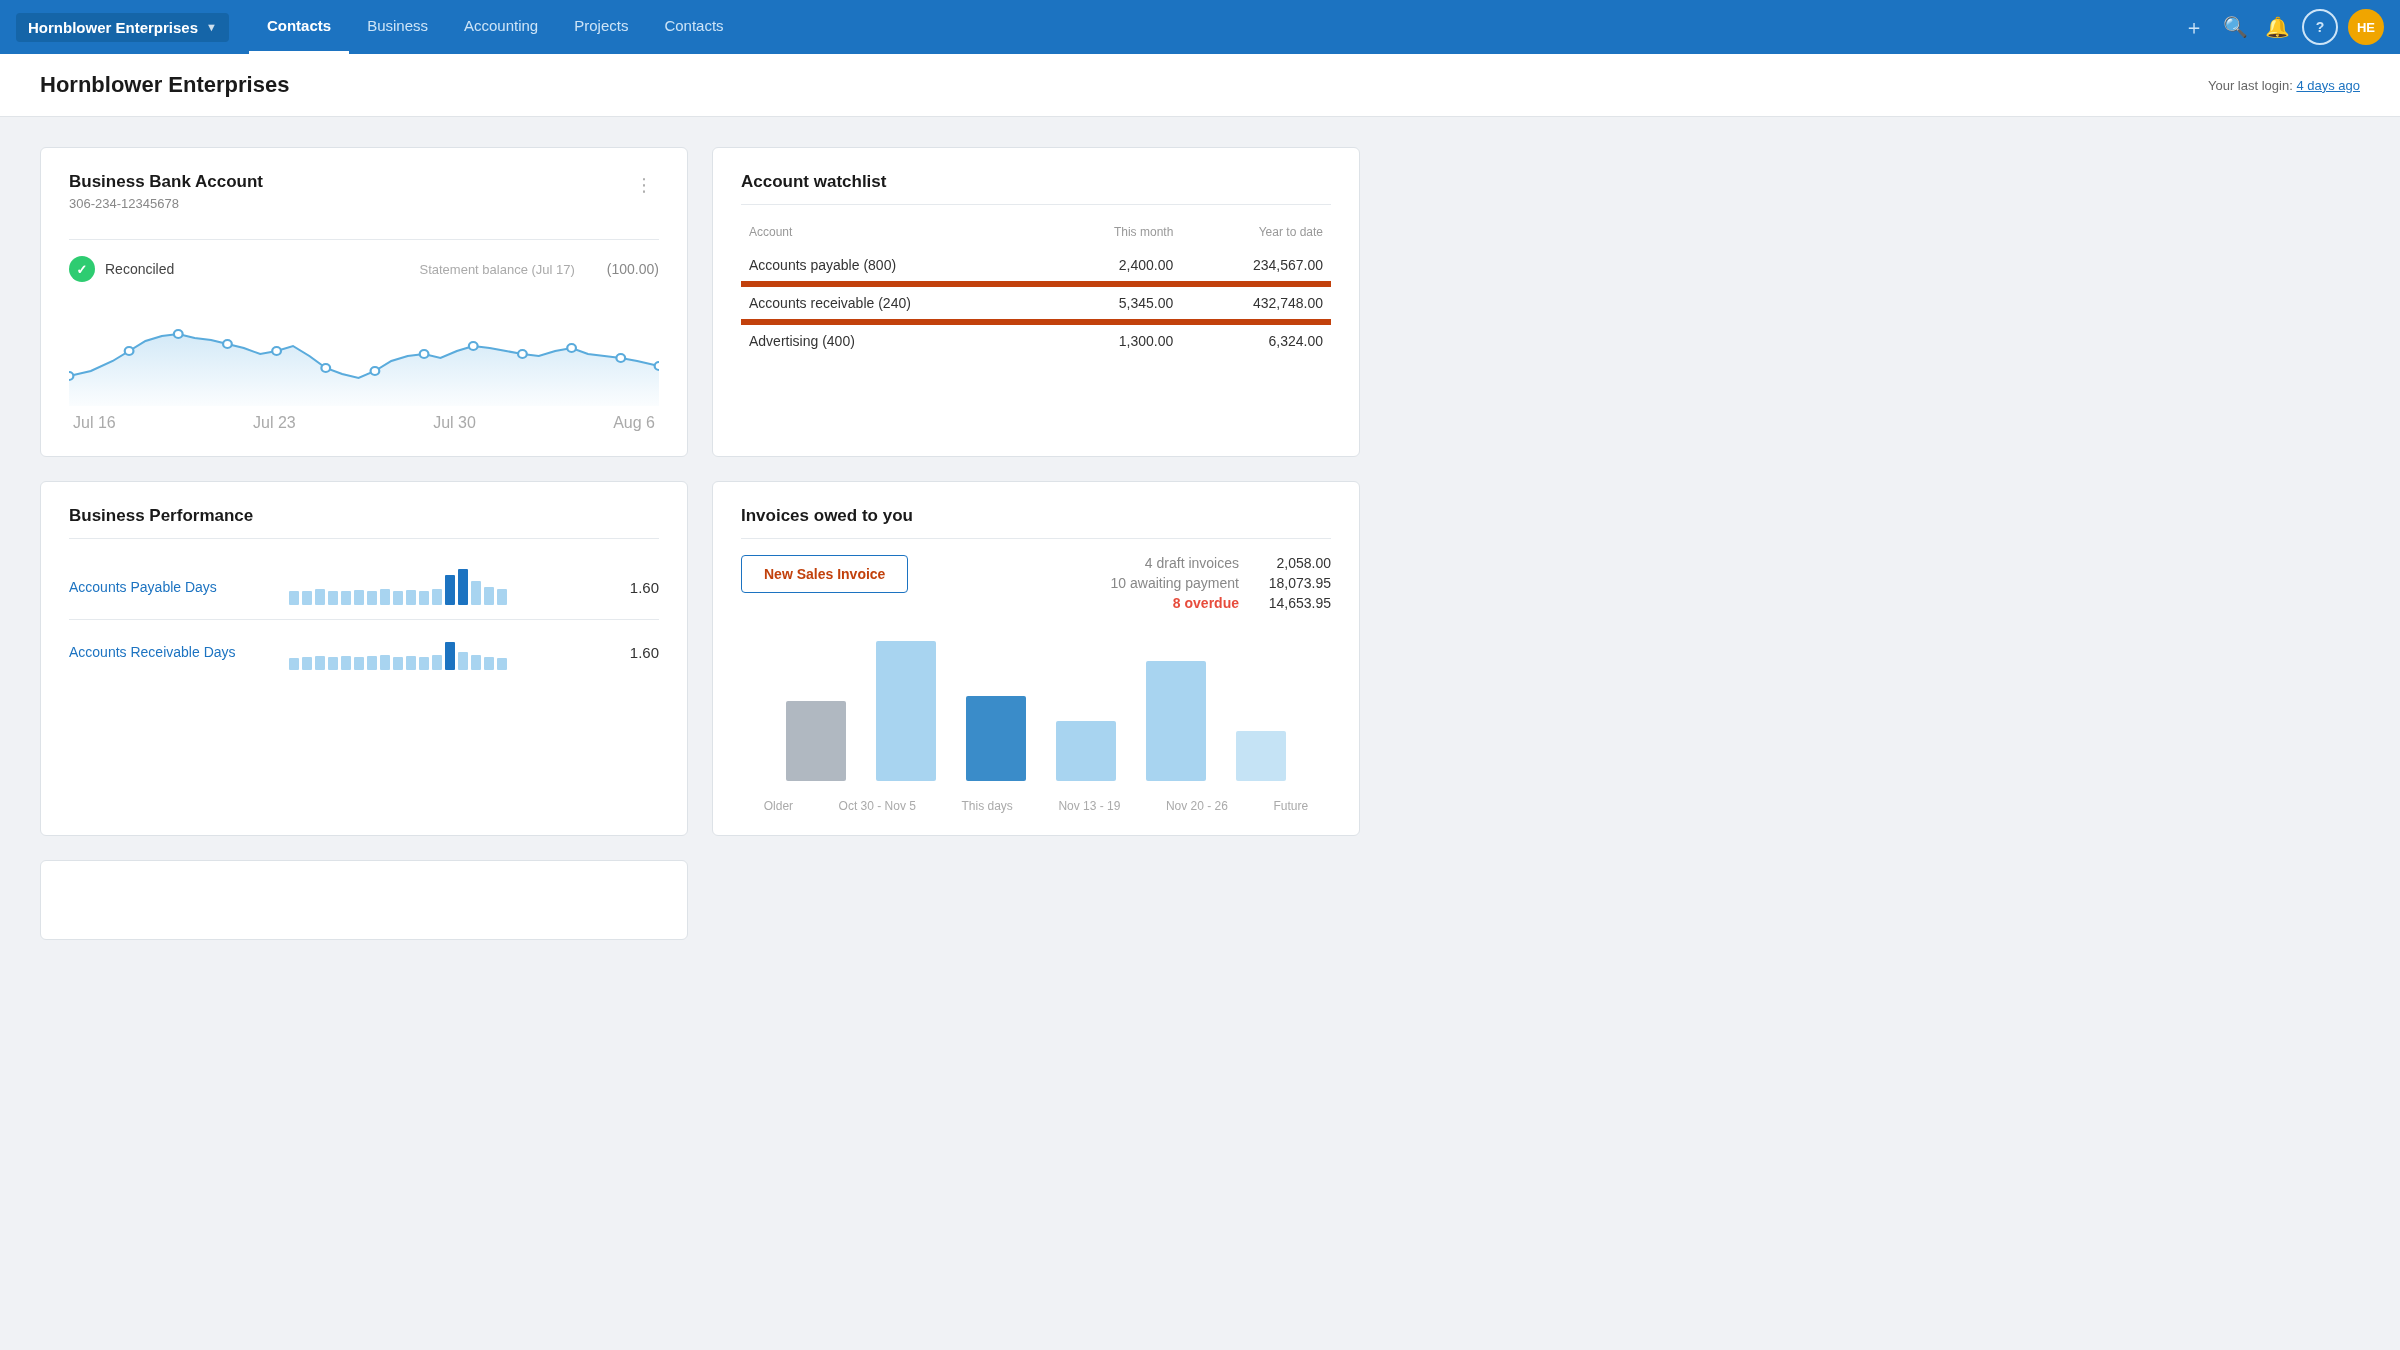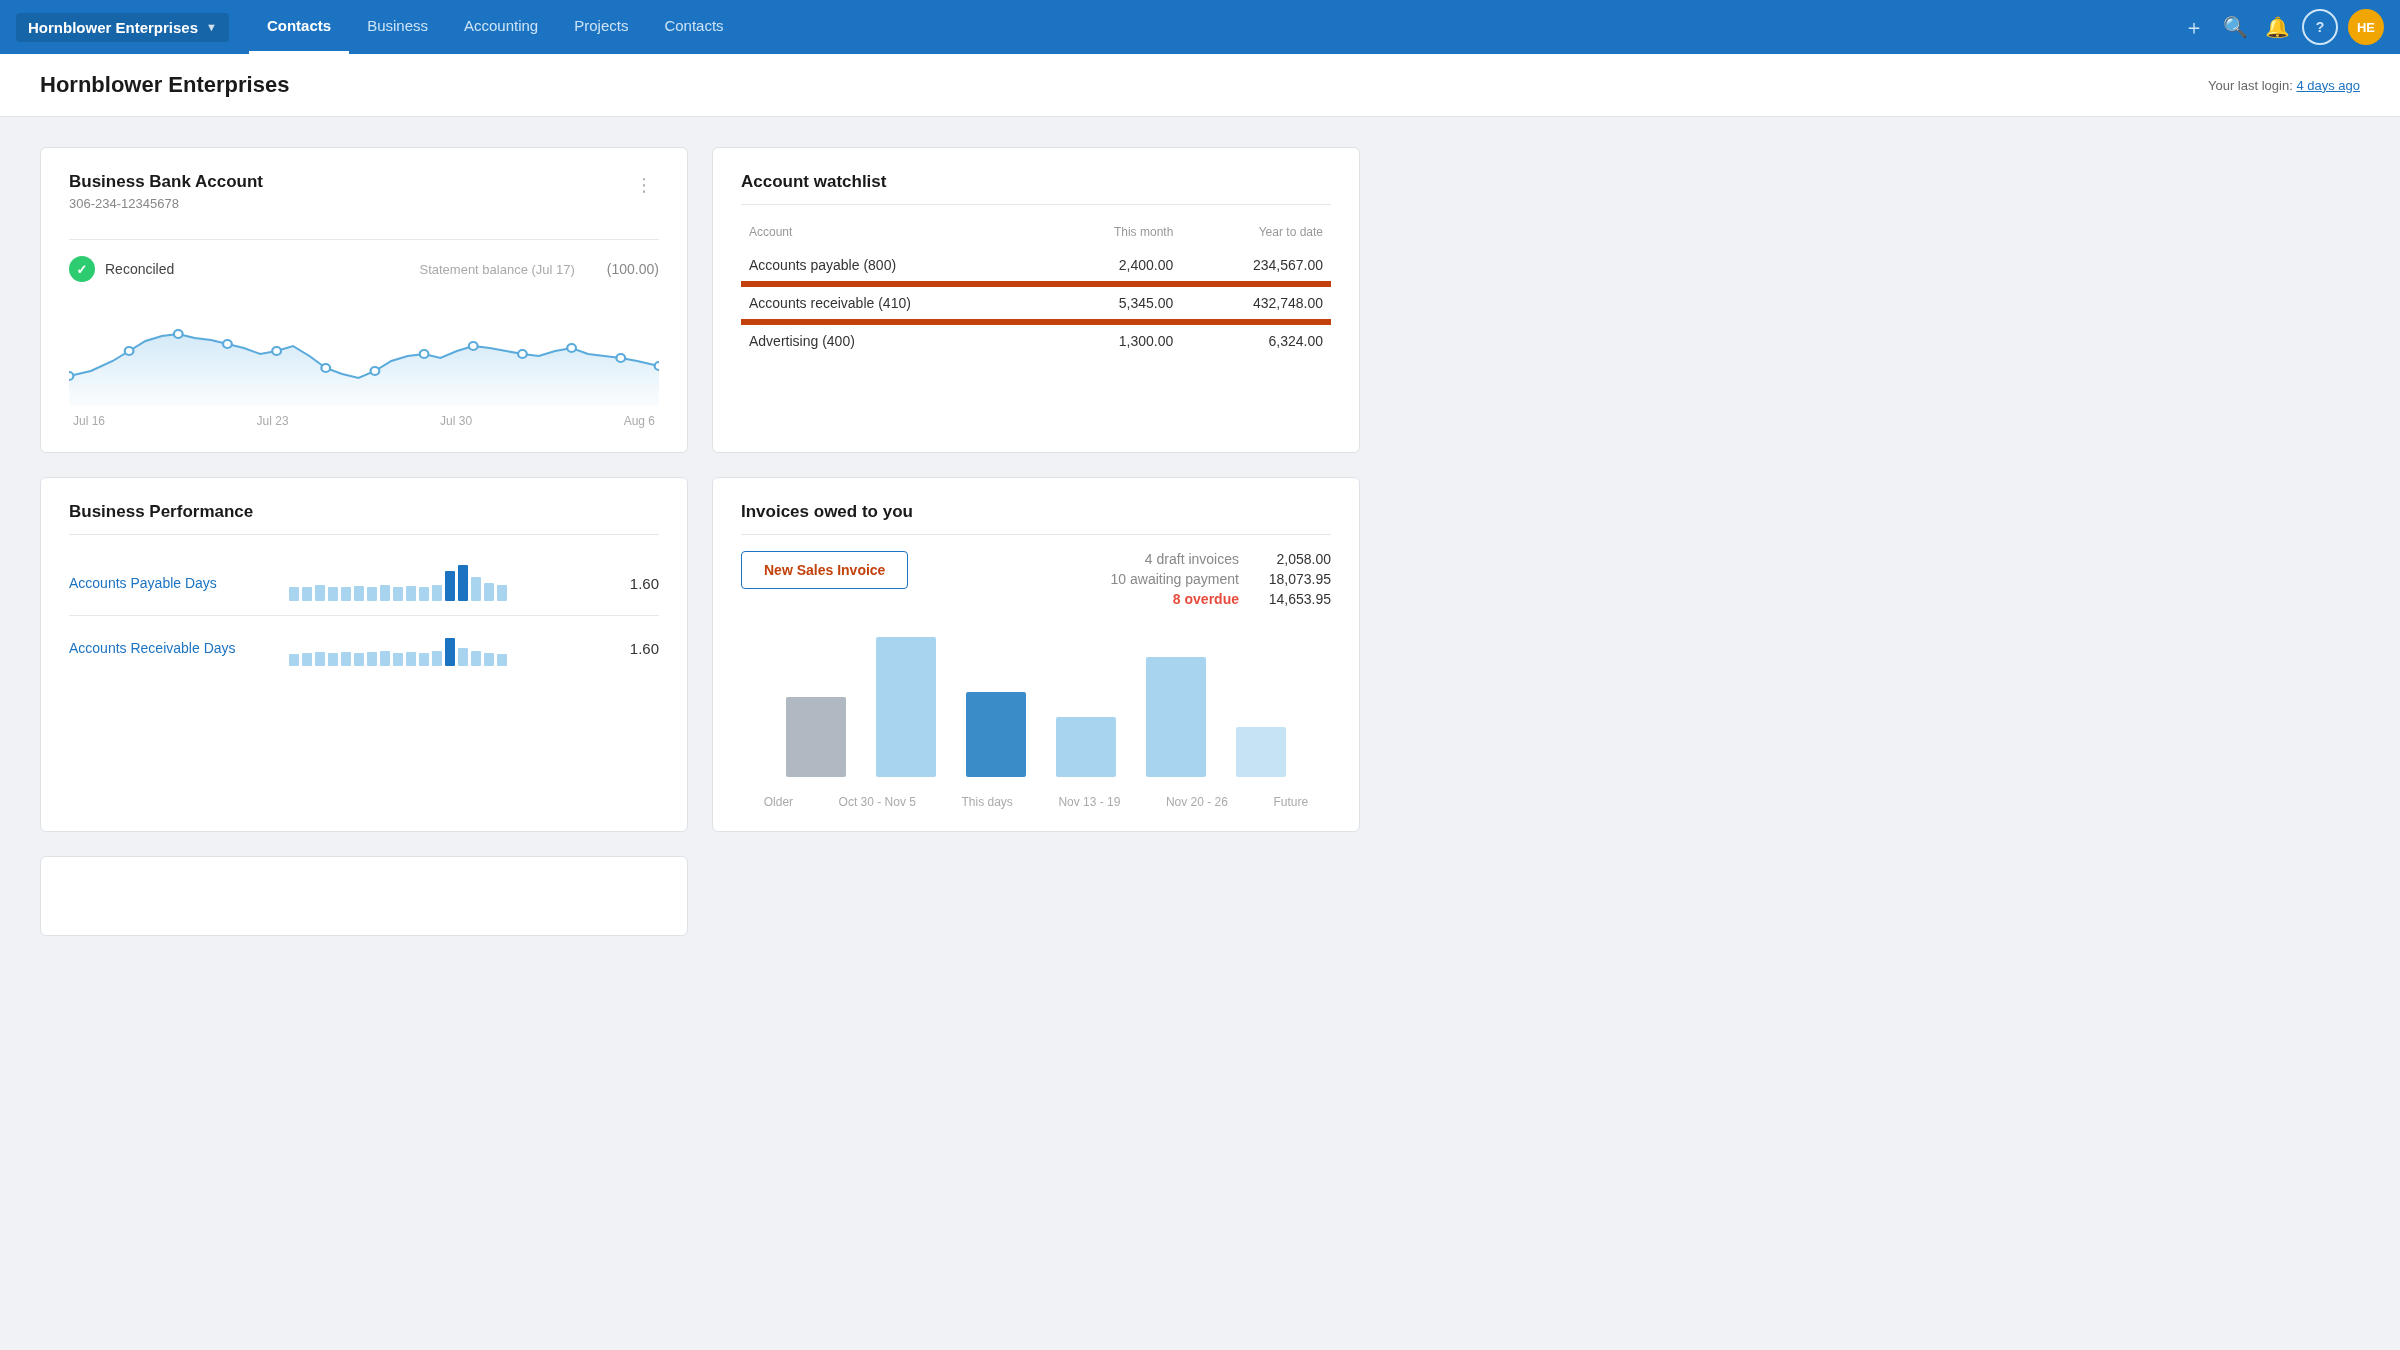--- a/index.html
+++ b/index.html
@@ -192,21 +192,21 @@
       position: relative;
       margin-bottom: 8px;
     }
     .sparkline-container svg {
       width: 100%;
       height: 100%;
     }
     .date-labels {
       display: flex;
       justify-content: space-between;
-      font-size: 12px;
+      font-size: 16px;
       color: #aaa;
       padding: 0 4px;
     }
 
     
     .perf-row {
       display: flex;
       align-items: center;
       justify-content: space-between;
       padding: 14px 0;
@@ -427,21 +427,21 @@
           <th>Year to date</th>
         </tr>
       </thead>
       <tbody>
         <tr>
           <td>Accounts payable (800)</td>
           <td>2,400.00</td>
           <td>234,567.00</td>
         </tr>
         <tr>
-          <td>Accounts receivable (410)</td>
+          <td>Accounts receivable (240)</td>
           <td>5,345.00</td>
           <td>432,748.00</td>
         </tr>
         <tr>
           <td>Advertising (400)</td>
           <td>1,300.00</td>
           <td>6,324.00</td>
         </tr>
       </tbody>
     </table>

